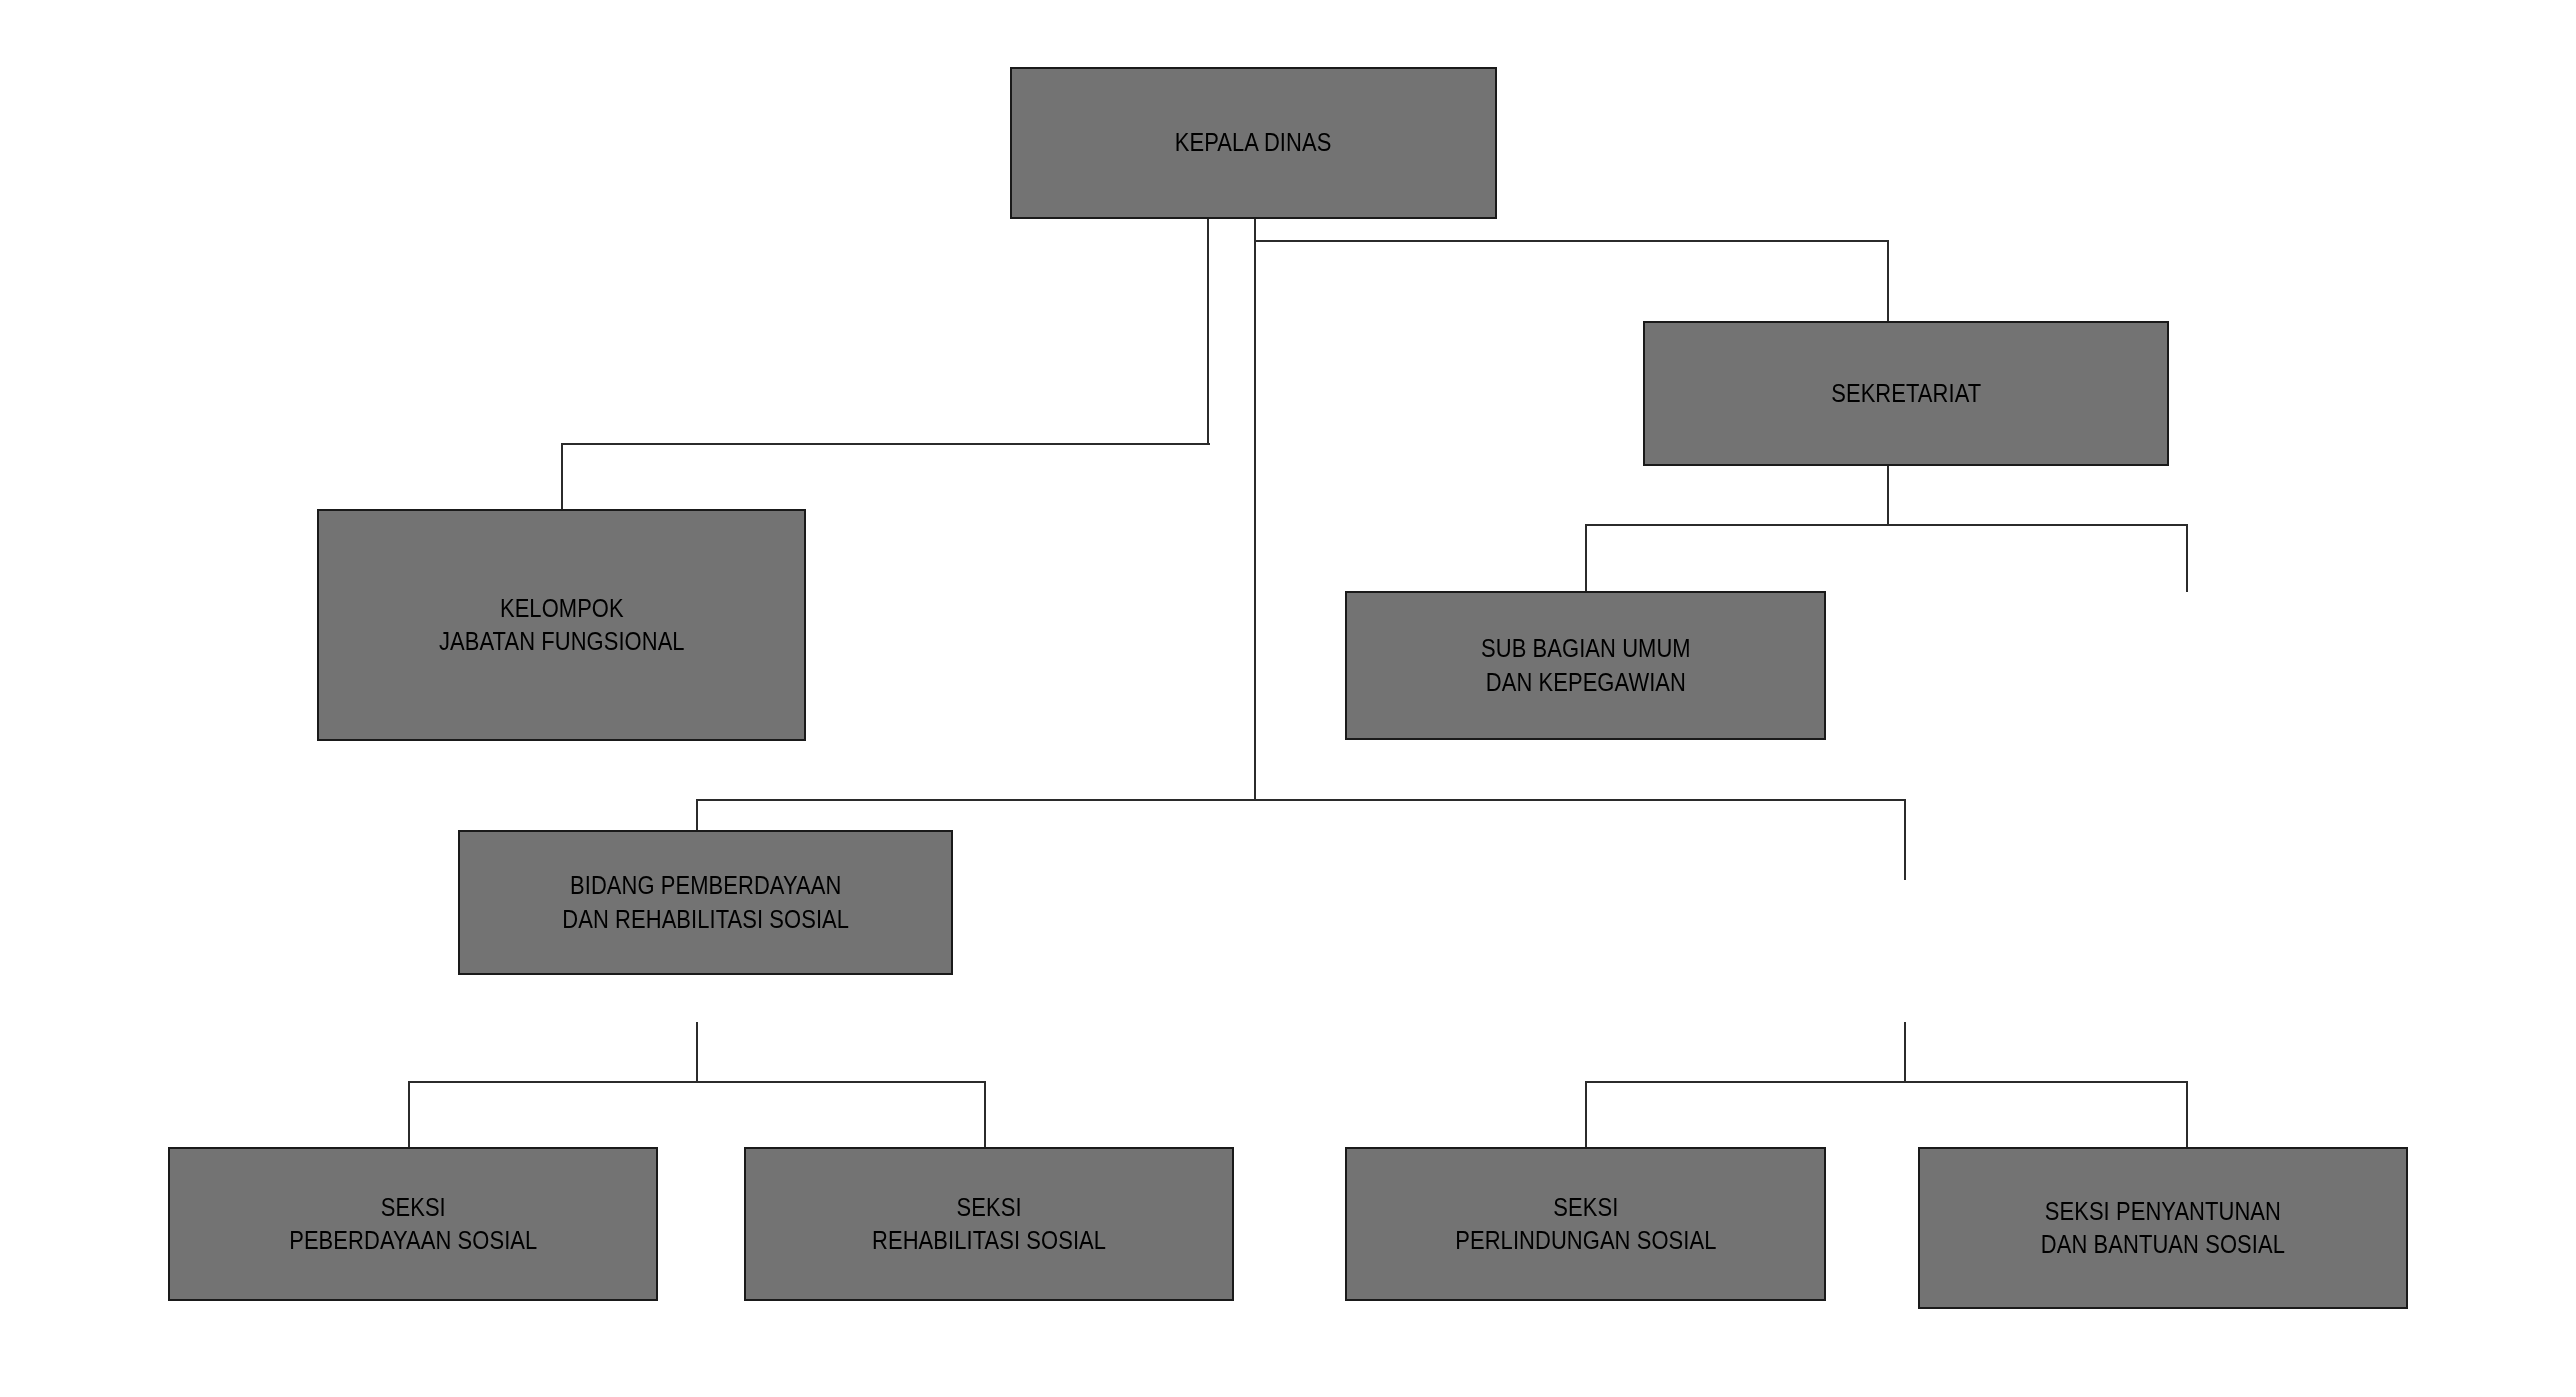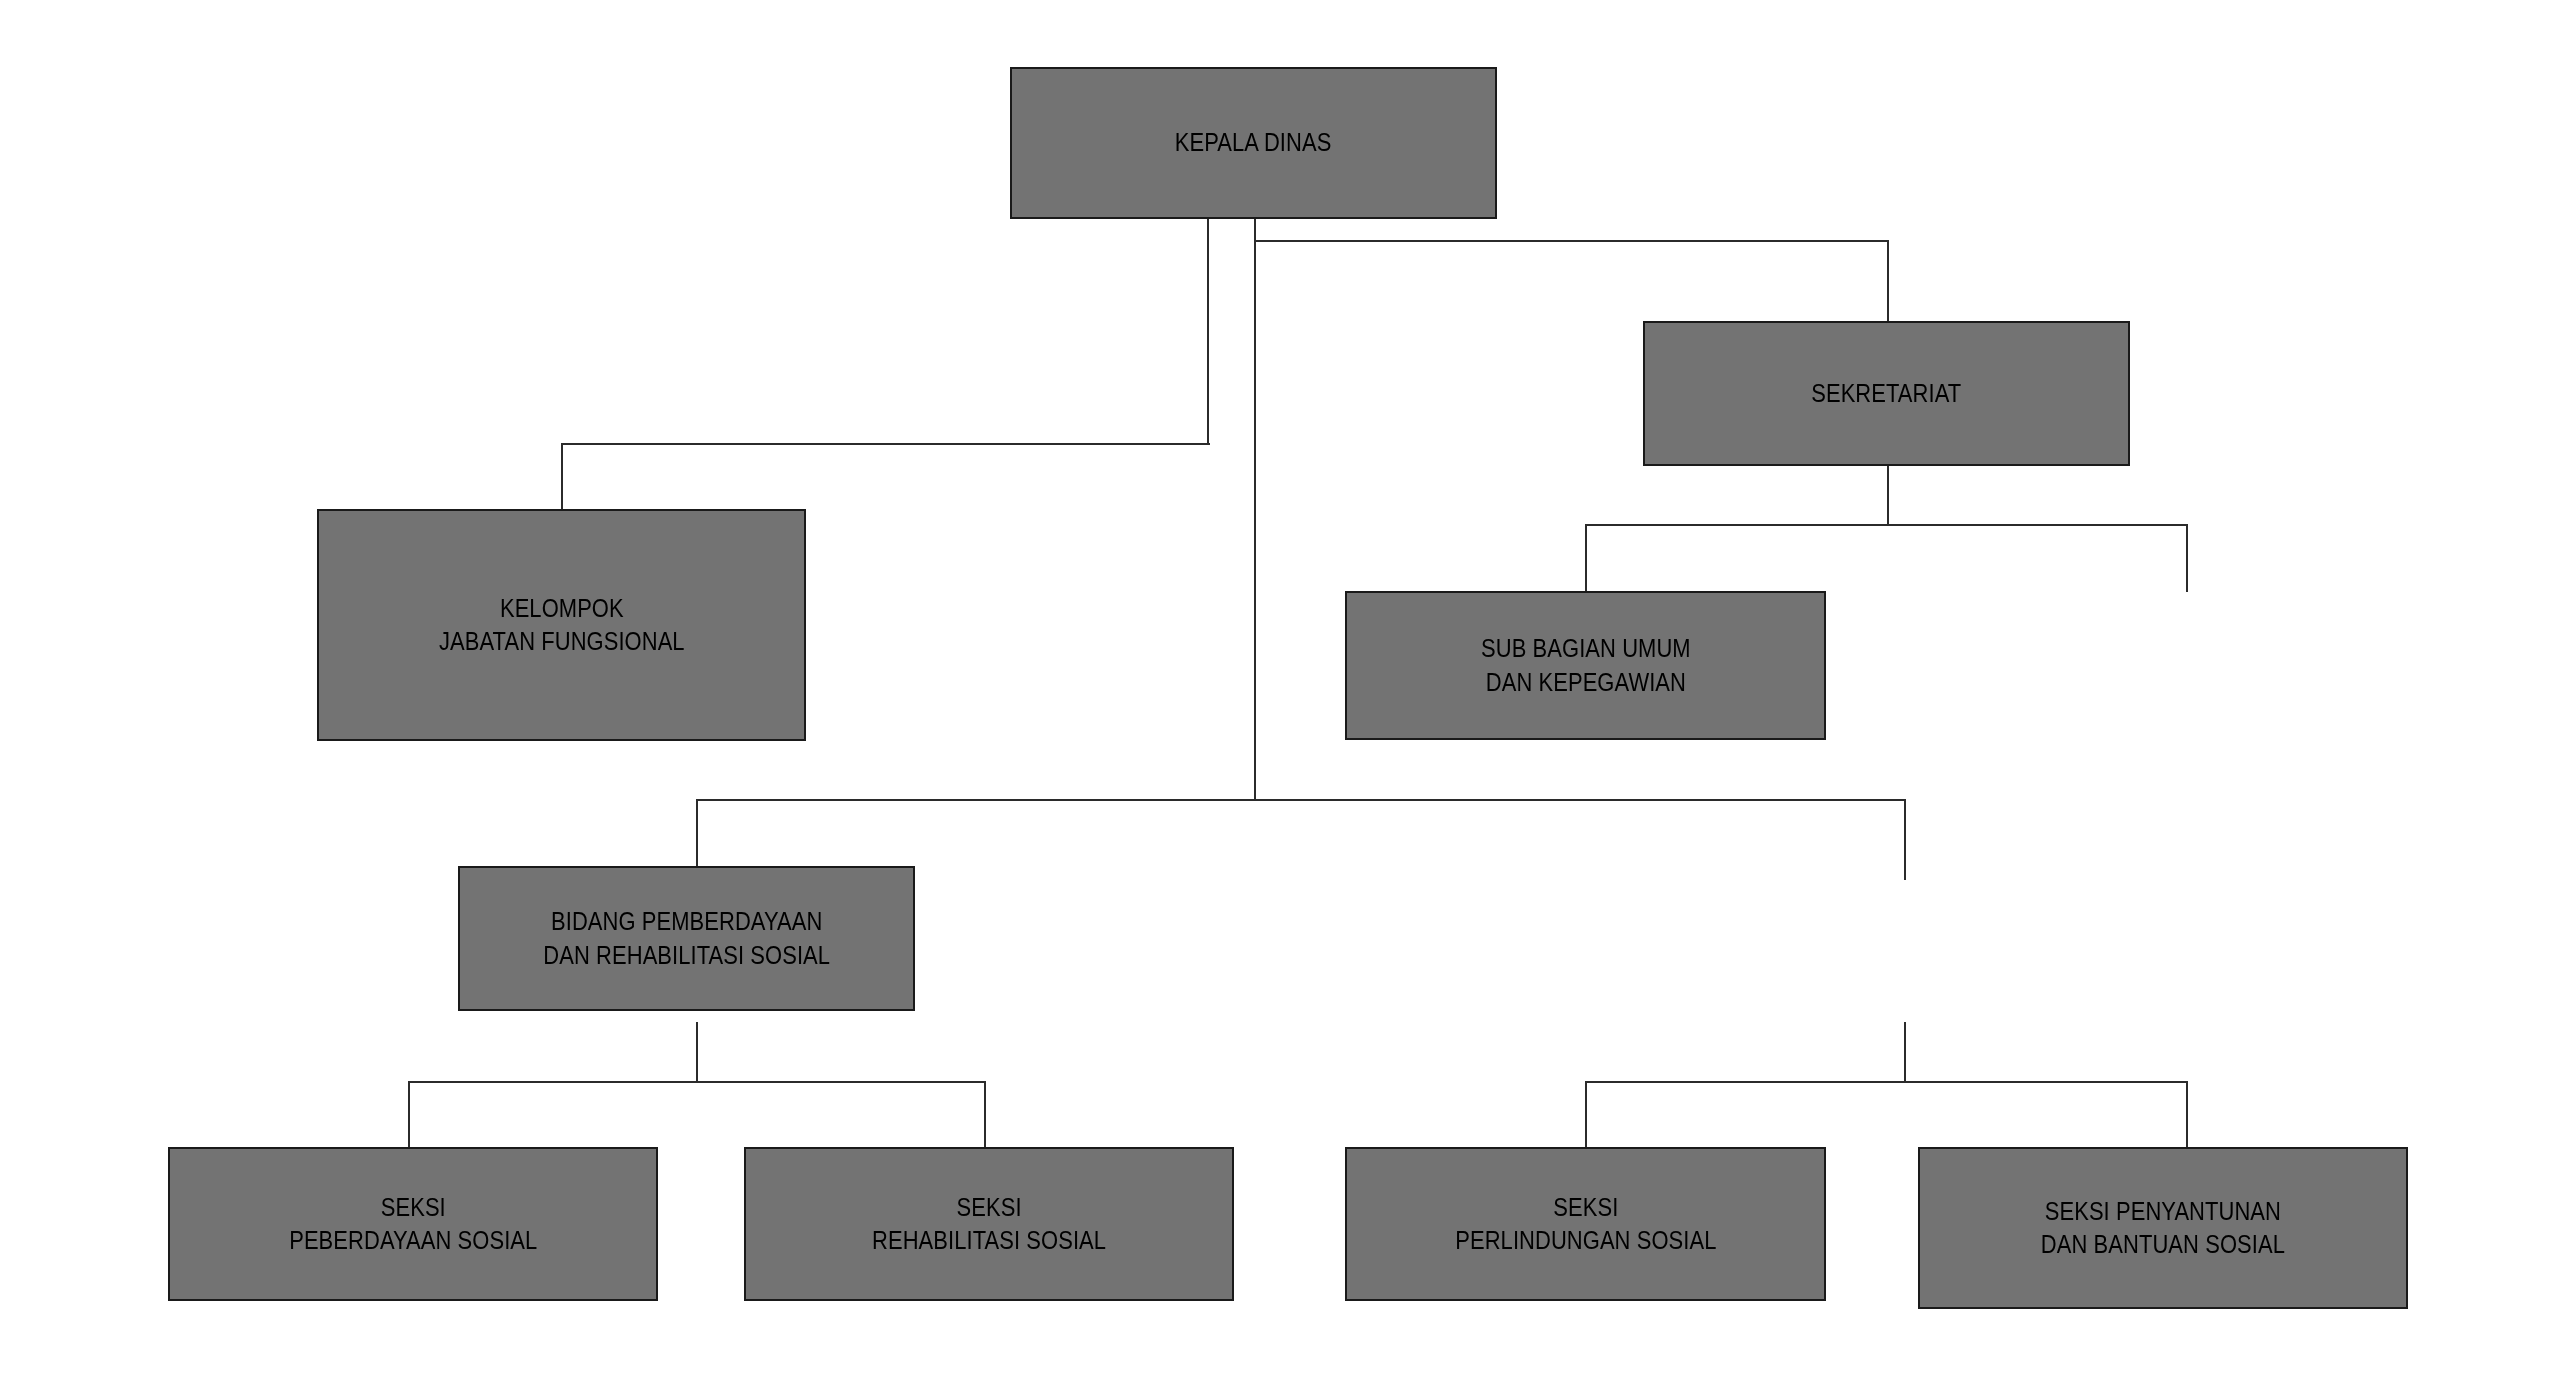--- a/index.html
+++ b/index.html
@@ -75,36 +75,36 @@
 
   <div class="conn v" style="left:1904px; top:1022px; height:60px;"></div>
   <div class="conn h" style="left:1585px; top:1081px; width:602px;"></div>
   <div class="conn v" style="left:1585px; top:1081px; height:67px;"></div>
   <div class="conn v" style="left:2186px; top:1081px; height:67px;"></div>
 
   <div class="node" style="left:1010px; top:67px; width:487px; height:152px;">
     <span class="label">KEPALA DINAS</span>
   </div>
 
-  <div class="node" style="left:1643px; top:321px; width:487px; height:145px;justify-content:center;">
+  <div class="node" style="left:1643px; top:321px; width:526px; height:145px;justify-content:center;">
     <span class="label">SEKRETARIAT</span>
   </div>
 
   <div class="node" style="left:317px; top:509px; width:489px; height:232px;">
     <span class="label">KELOMPOK
 JABATAN FUNGSIONAL</span>
   </div>
 
   <div class="node" style="left:1345px; top:591px; width:481px; height:149px;">
     <span class="label">SUB BAGIAN UMUM
 DAN KEPEGAWIAN</span>
   </div>
 
 
-  <div class="node" style="left:458px; top:866px; width:457px; height:145px;">
+  <div class="node" style="left:458px; top:830px; width:495px; height:145px;">
     <span class="label">BIDANG PEMBERDAYAAN
 DAN REHABILITASI SOSIAL</span>
   </div>
 
 
   <div class="node" style="left:168px; top:1147px; width:490px; height:154px;">
     <span class="label">SEKSI
 PEBERDAYAAN SOSIAL</span>
   </div>
 

